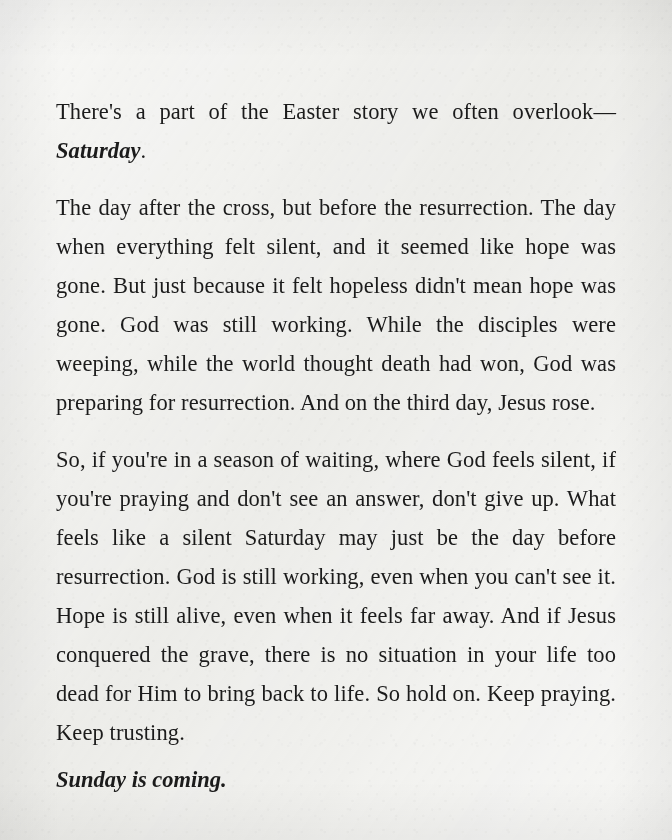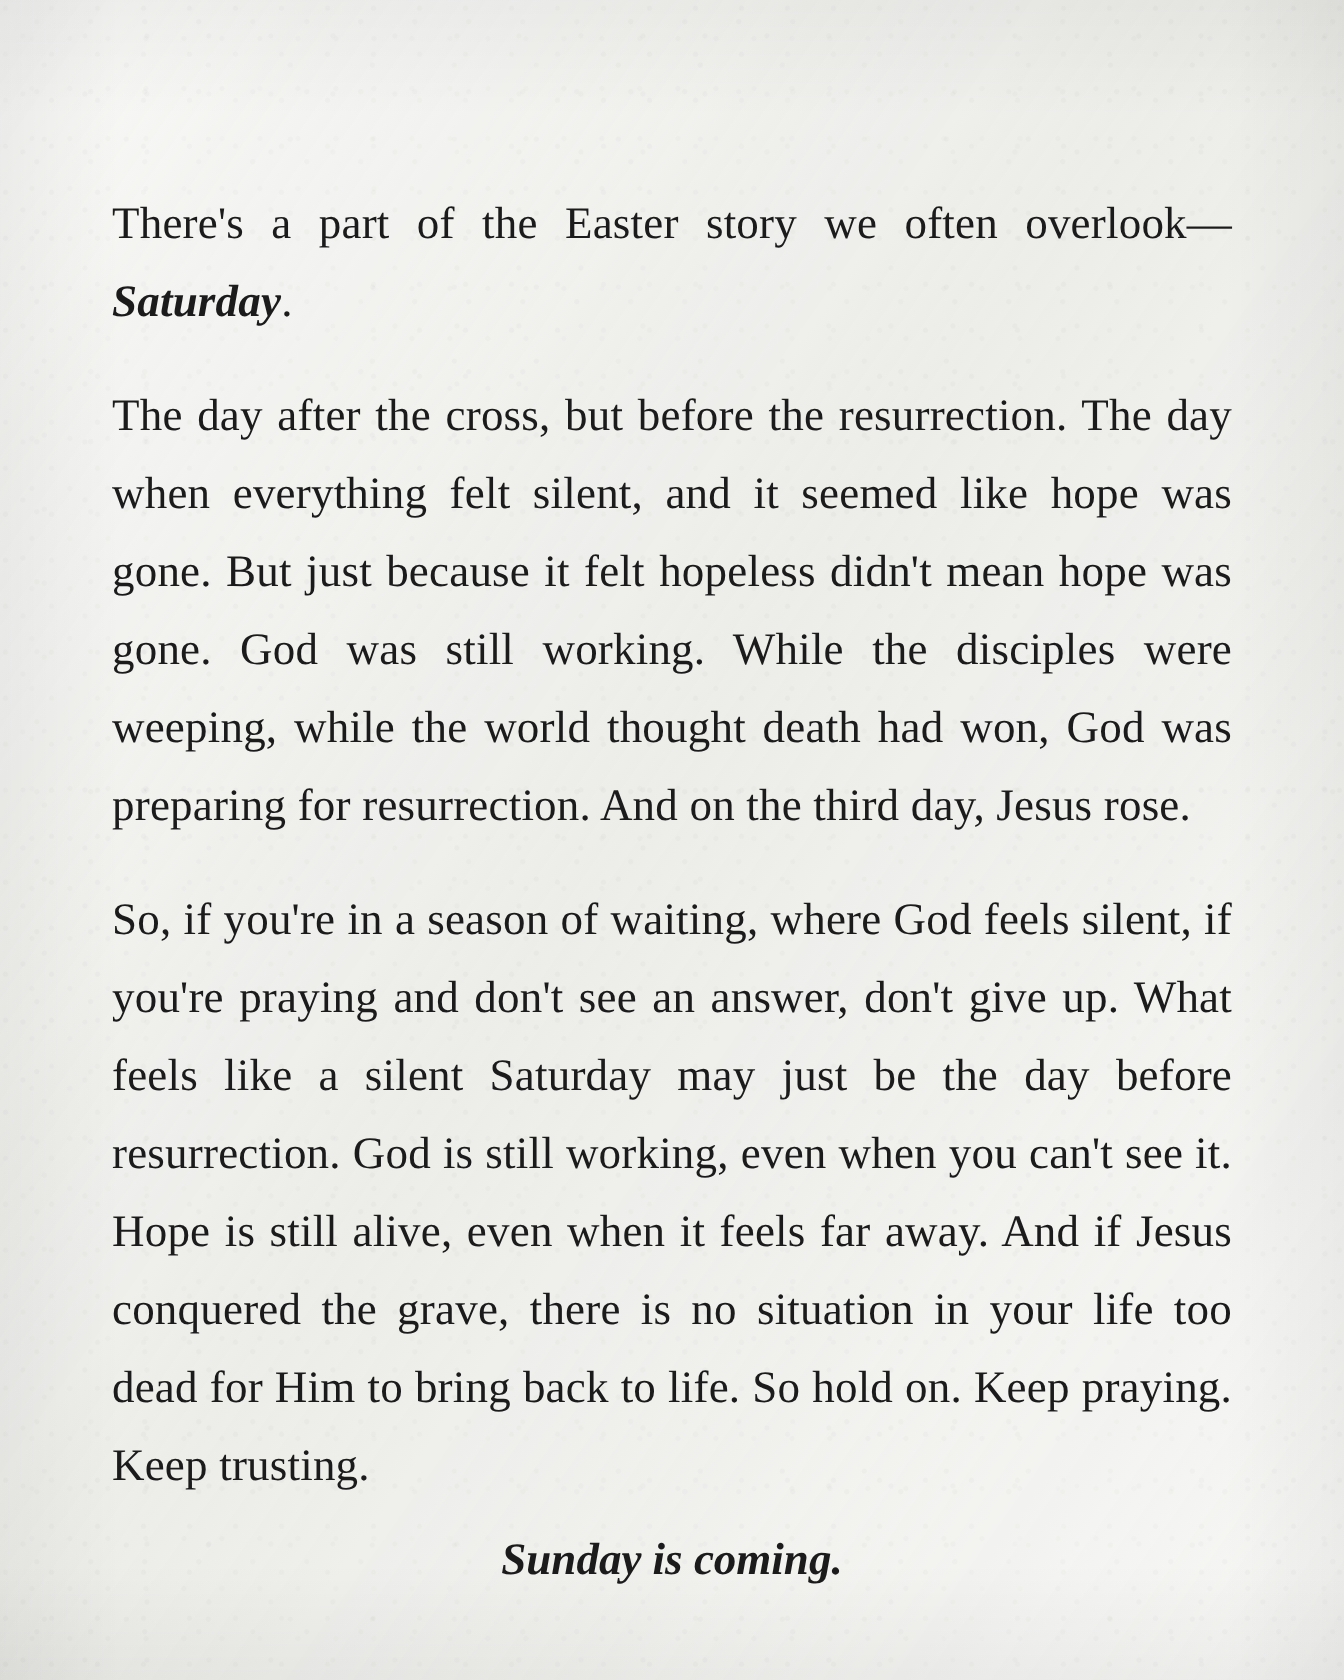--- a/index.html
+++ b/index.html
@@ -56,21 +56,21 @@
     margin-top: 18px;
   }
   .bi {
     font-weight: bold;
     font-style: italic;
   }
   .closing {
     font-size: 22.5px;
     line-height: 39px;
     margin-top: 8px;
-    text-align: center;
+    text-align: left;
   }
 </style>
 </head>
 <body>
 
 <div class="paper-texture"></div>
 <div class="vignette"></div>
 
 <div class="page">
 

